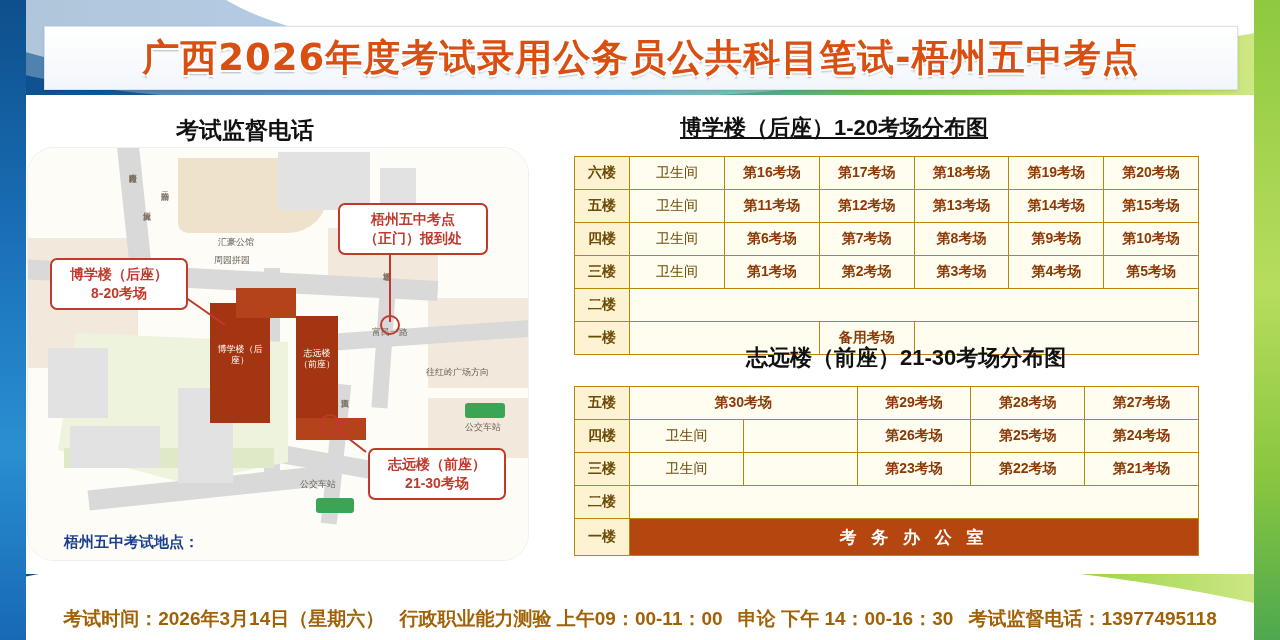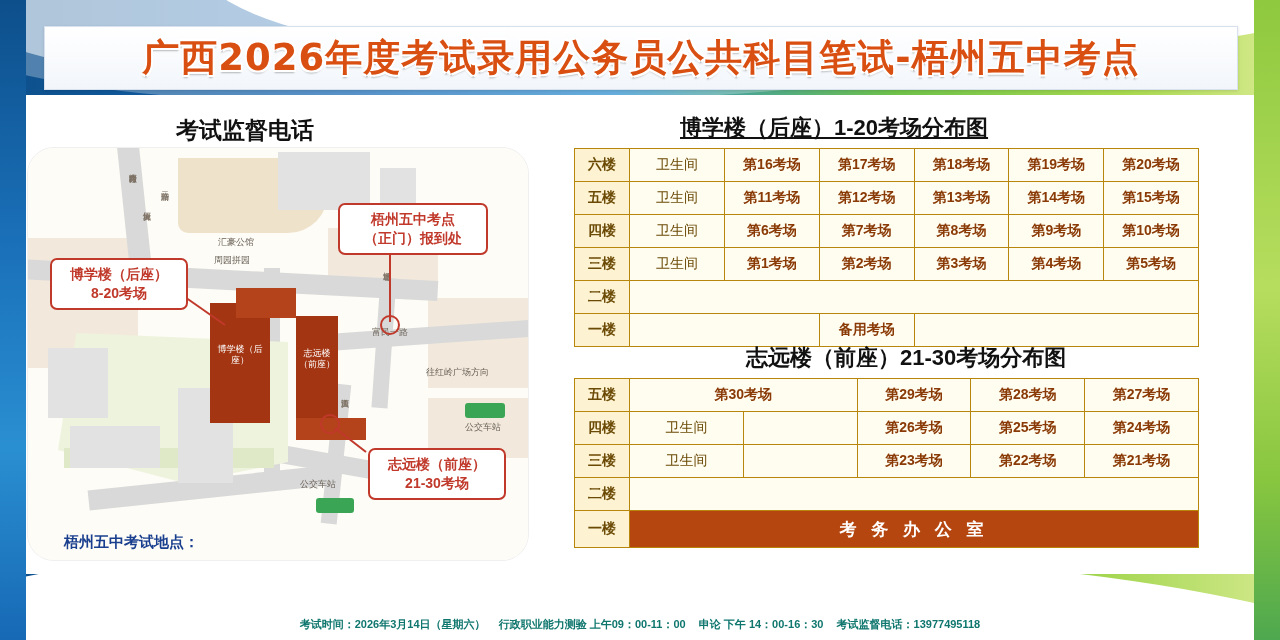--- a/index.html
+++ b/index.html
@@ -112,20 +112,21 @@
   }
 
   
   .tbl-title{
     position:absolute;font-size:22px;font-weight:bold;color:#111;white-space:nowrap;
   }
   table.grid{
     position:absolute;border-collapse:collapse;
     background:#ec4899;
     table-layout:fixed;
+    margin-top:8px;
   }
   table.grid td{
     border:1px solid #b8860b;
     height:30px;
     text-align:center;
     font-size:14px;
     color:#8a3a06;
     font-weight:bold;
     background:#fffdf0;
   }
@@ -137,21 +138,21 @@
   }
   table.grid td.empty{background:#fffdf0;}
   table.grid td.office{
     background:#b5460f;color:#ffffff;font-size:17px;letter-spacing:5px;height:34px;
   }
   table.grid td.backup{font-weight:bold;}
 
   
   .footer{
     position:absolute;left:0;bottom:8px;width:1280px;
-    text-align:center;font-size:11px;font-weight:bold;color:#0f766e;
+    text-align:center;font-size:19px;font-weight:bold;color:#a16207;
     white-space:nowrap;
   }
   .footer span{margin:0 5px;}
 </style>
 </head>
 <body>
 
 <div class="bg-top">
   <div class="wave1"></div>
   <div class="wave2"></div>

